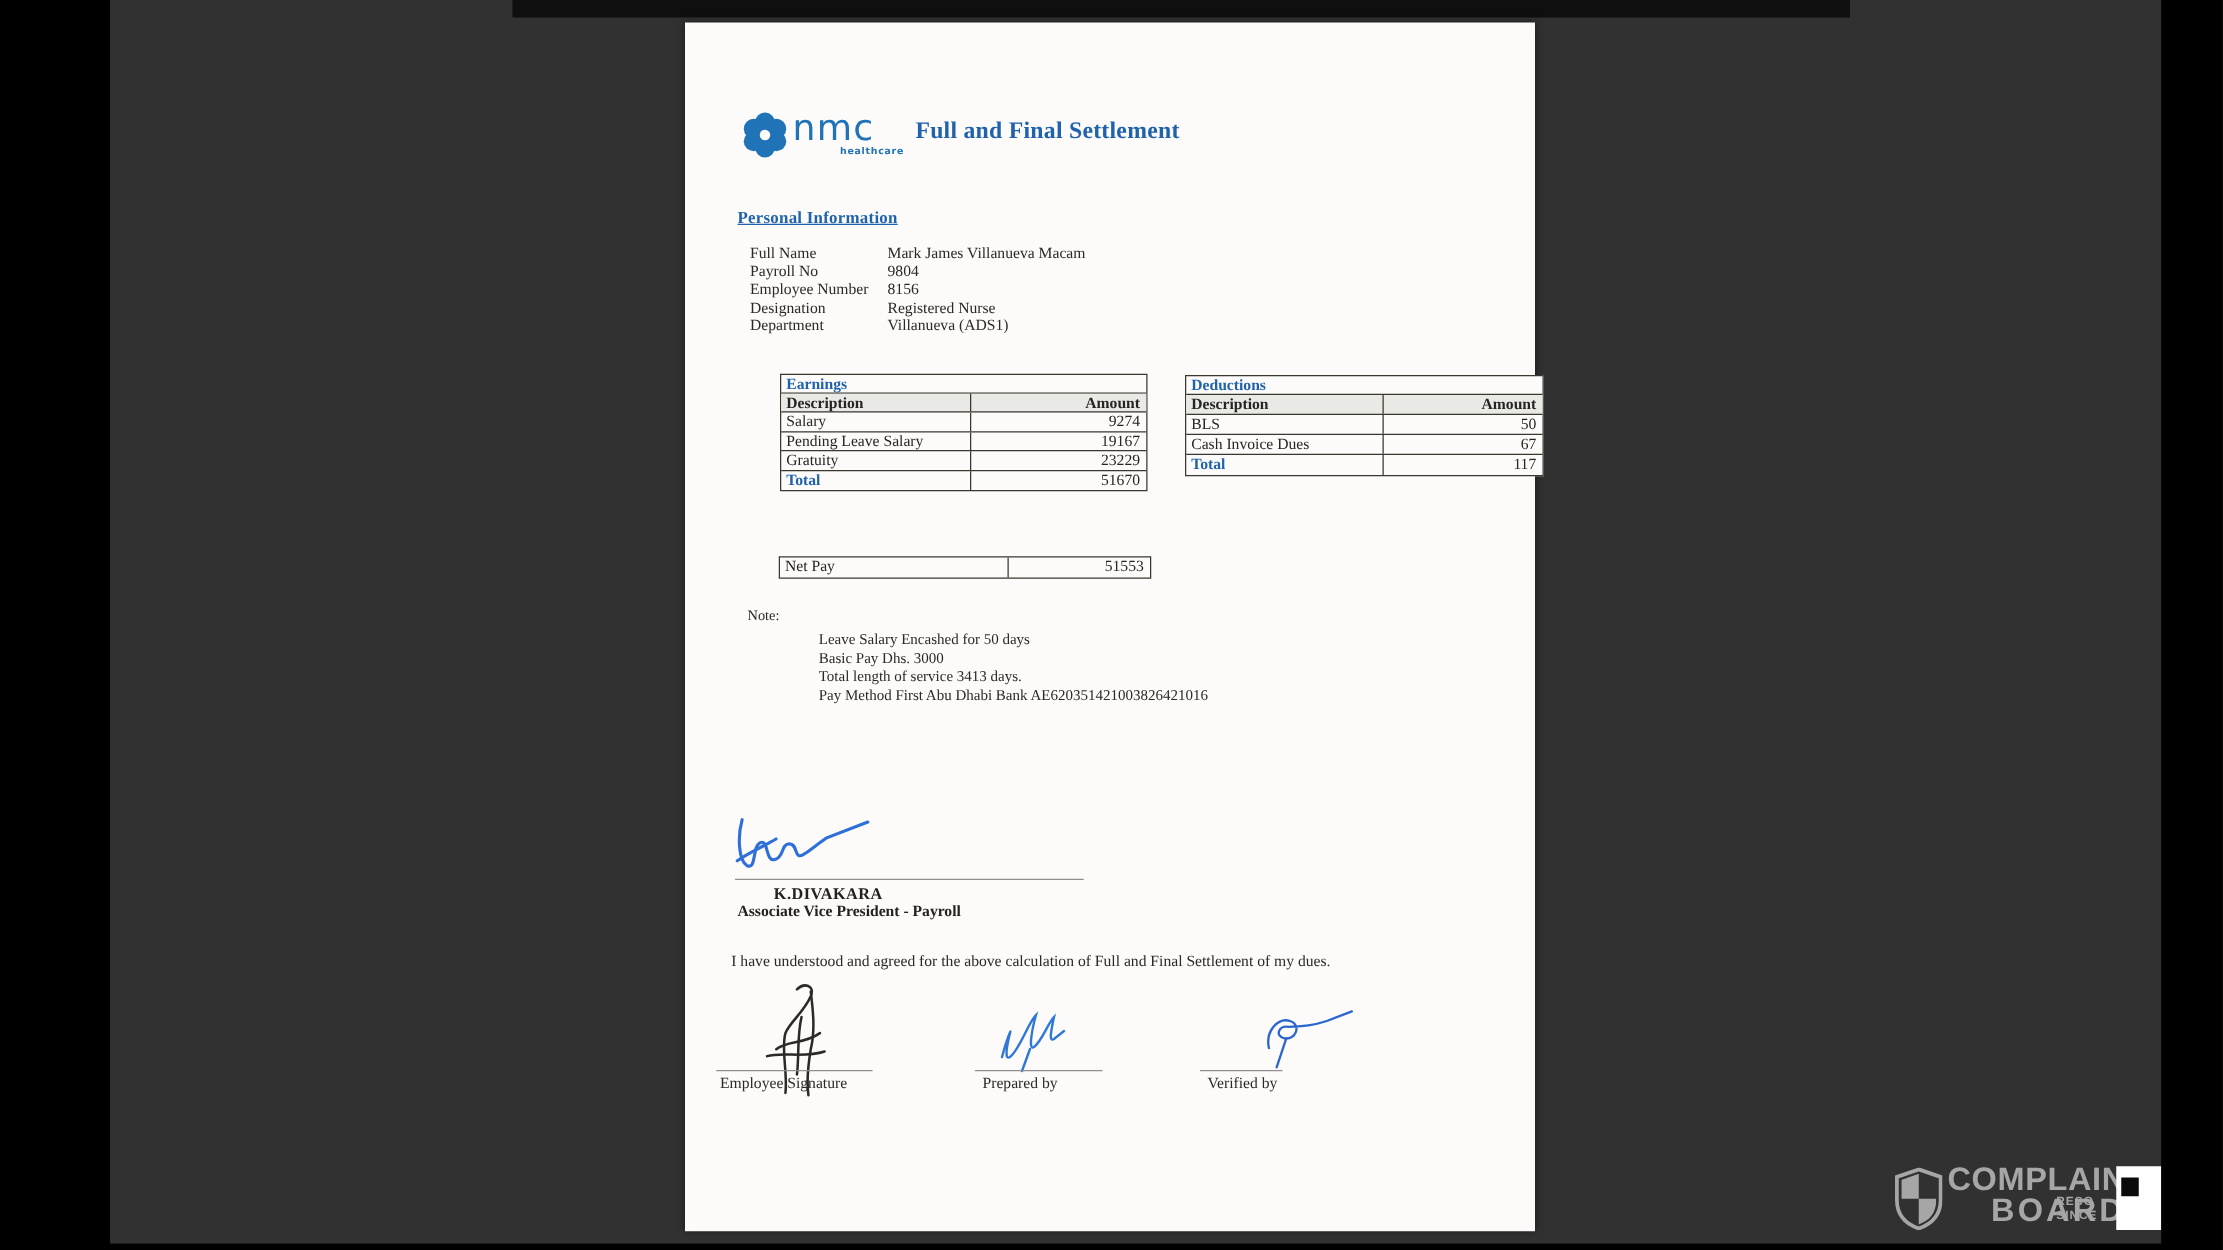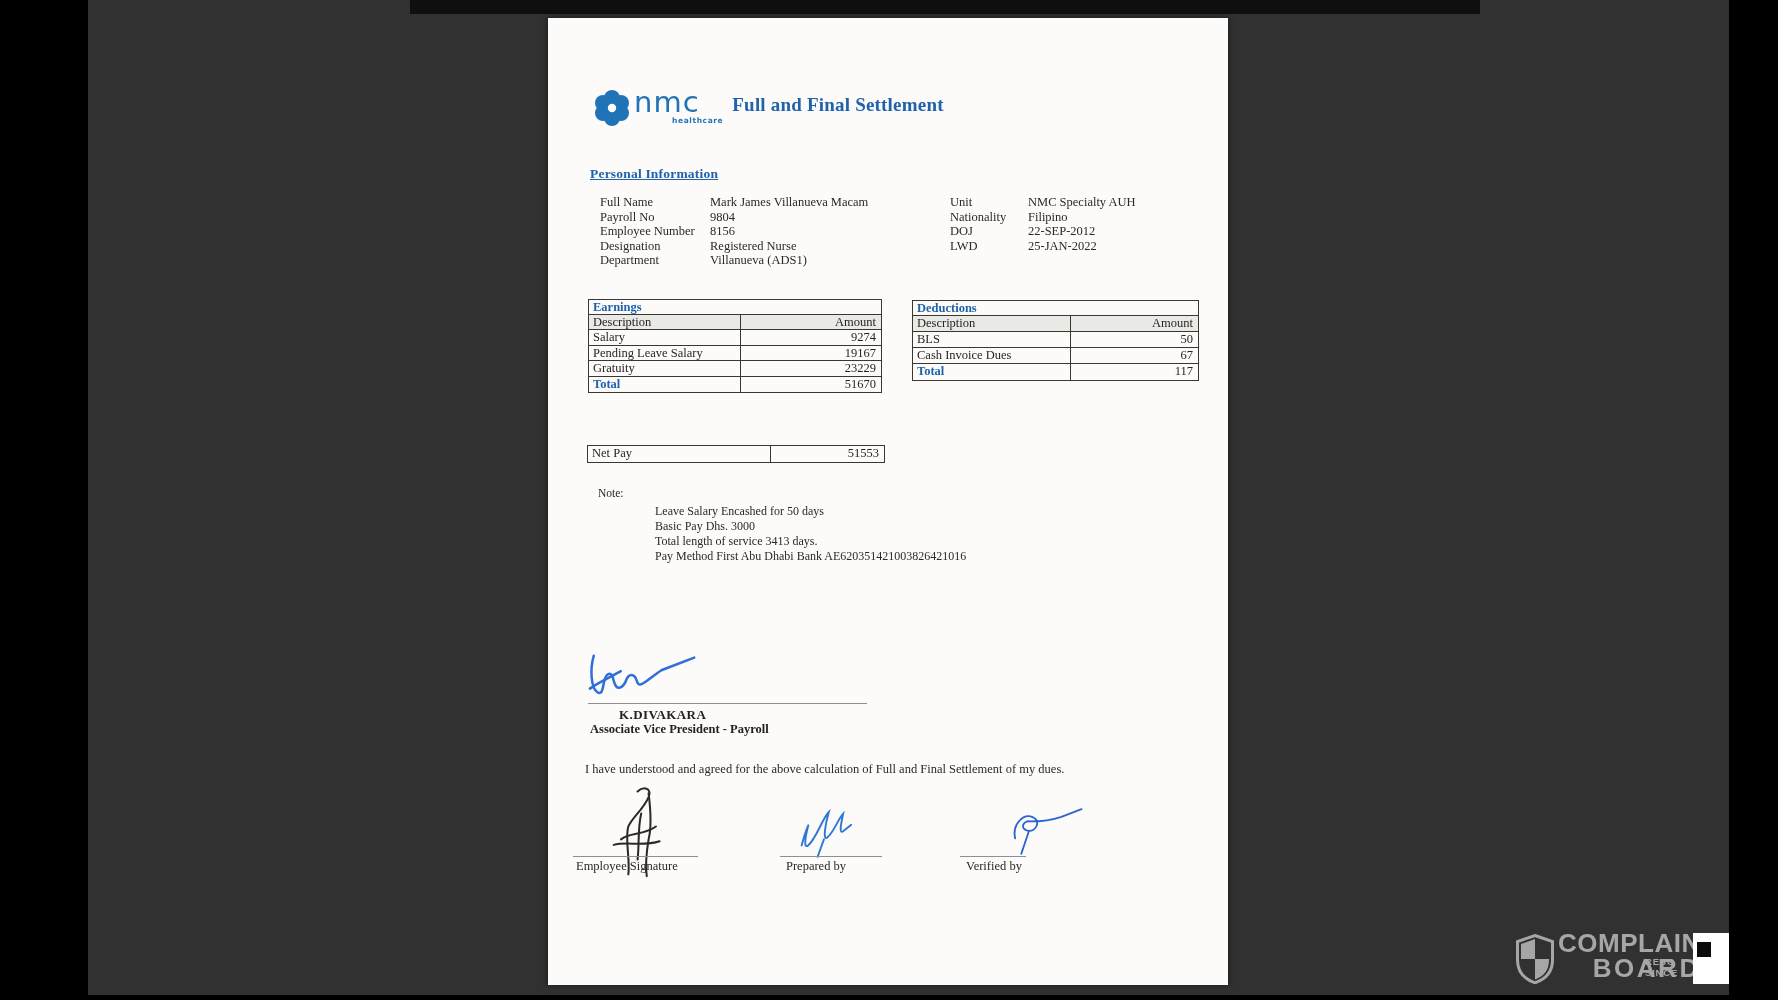--- a/index.html
+++ b/index.html
@@ -40,28 +40,28 @@
 
   
   .info-block { font-size:12.5px; line-height:14.5px; color:#2b2926; }
   .info-left  { left:52px;  top:177px; width:340px; }
   .info-right { left:402px; top:177px; width:270px; }
   .info-row { display:flex; }
   .info-left  .il { width:110px; flex:0 0 110px; }
   .info-right .il { width:78px;  flex:0 0 78px; }
 
   
-  .tbl { position:absolute; border:1px solid #3a372f; font-size:12.5px; background:#fcfbf9; }
+  .tbl { position:absolute; border:1px solid #3a372f; font-size:12.5px; background:#fcfbf9;margin-left:36px; }
   .tbl-title { height:15px; line-height:15px; padding-left:4px; font-weight:700;
     color:#2063ac; border-bottom:1px solid #3a372f; }
   .trow { display:flex; border-bottom:1px solid #3a372f; }
   .trow:last-child { border-bottom:none; }
   .trow .c1 { padding-left:4px; border-right:1px solid #3a372f; }
   .trow .c2 { flex:1; text-align:right; padding-right:5px; }
-  .thead { background:#e9e9e6; font-weight:400; }
+  .thead { background:#e9e9e6; font-weight:700; }
   .blue { color:#2063ac; font-weight:700; }
   .earn { left:40px;  top:281px; width:294px; }
   .earn .trow { height:15.4px; line-height:14.8px; }
   .earn .c1 { flex:0 0 152px; }
   .ded  { left:364px; top:282px; width:287px; }
   .ded .trow { height:16px; line-height:15.4px; }
   .ded .c1 { flex:0 0 158px; }
   .net  { left:39px; top:427px; width:298px; }
   .net .trow { height:16px; line-height:15.4px; }
   .net .c1 { flex:0 0 183px; }
@@ -152,38 +152,20 @@
       <div class="info-row">
         <span class="il">Designation</span>
         <span class="iv">Registered Nurse</span>
       </div>
       <div class="info-row">
         <span class="il">Department</span>
         <span class="iv">Villanueva (ADS1)</span>
       </div>
     </div>
 
-    <div class="abs info-block info-right">
-      <div class="info-row">
-        <span class="il">Unit</span>
-        <span class="iv">NMC Specialty AUH</span>
-      </div>
-      <div class="info-row">
-        <span class="il">Nationality</span>
-        <span class="iv">Filipino</span>
-      </div>
-      <div class="info-row">
-        <span class="il">DOJ</span>
-        <span class="iv">22-SEP-2012</span>
-      </div>
-      <div class="info-row">
-        <span class="il">LWD</span>
-        <span class="iv">25-JAN-2022</span>
-      </div>
-    </div>
 
     <div class="tbl earn">
       <div class="tbl-title">Earnings</div>
       <div class="trow thead">
         <div class="c1">Description</div>
         <div class="c2">Amount</div>
       </div>
       <div class="trow">
         <div class="c1">Salary</div>
         <div class="c2">9274</div>

